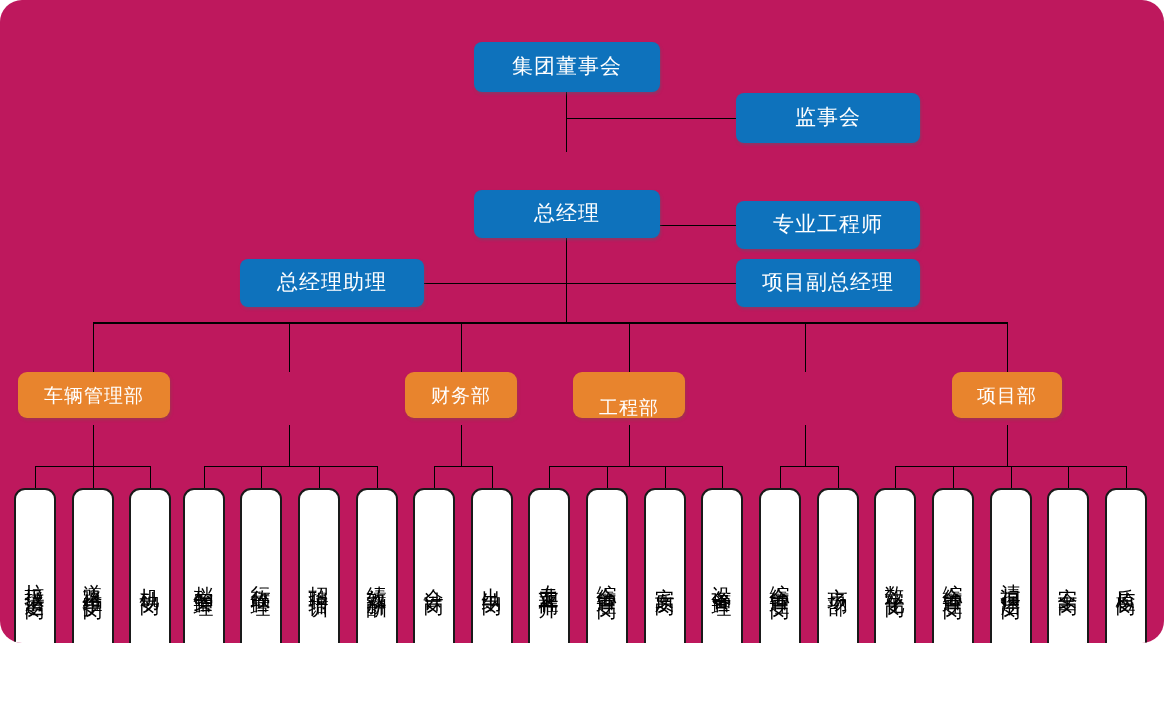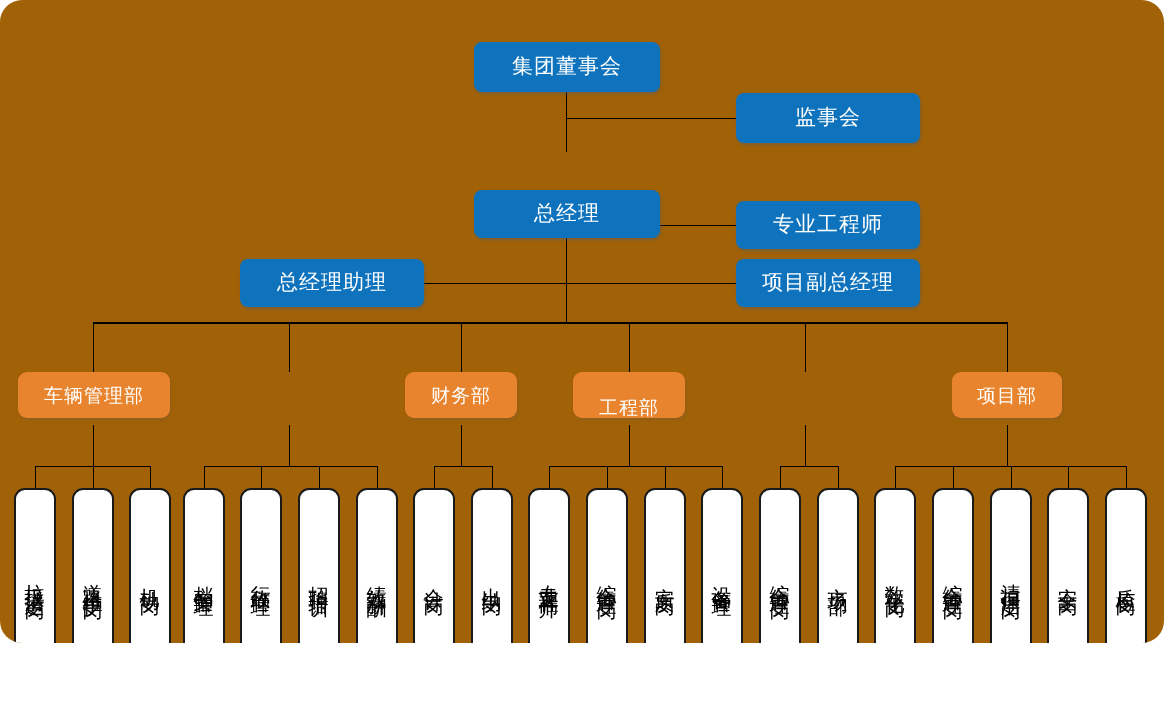--- a/index.html
+++ b/index.html
@@ -8,21 +8,21 @@
     padding: 0;
     background: #ffffff;
   }
   body {
     font-family: "DejaVu Sans", "Liberation Sans", sans-serif;
   }
   #chart {
     position: relative;
     width: 1164px;
     height: 643px;
-    background: #a16207;
+    background: #be185d;
     overflow: hidden;
     border-radius: 22px;
   }
   
   .line {
     position: absolute;
     background: #000000;
   }
   .line.h { height: 1px; }
   .line.v { width: 1px; }

